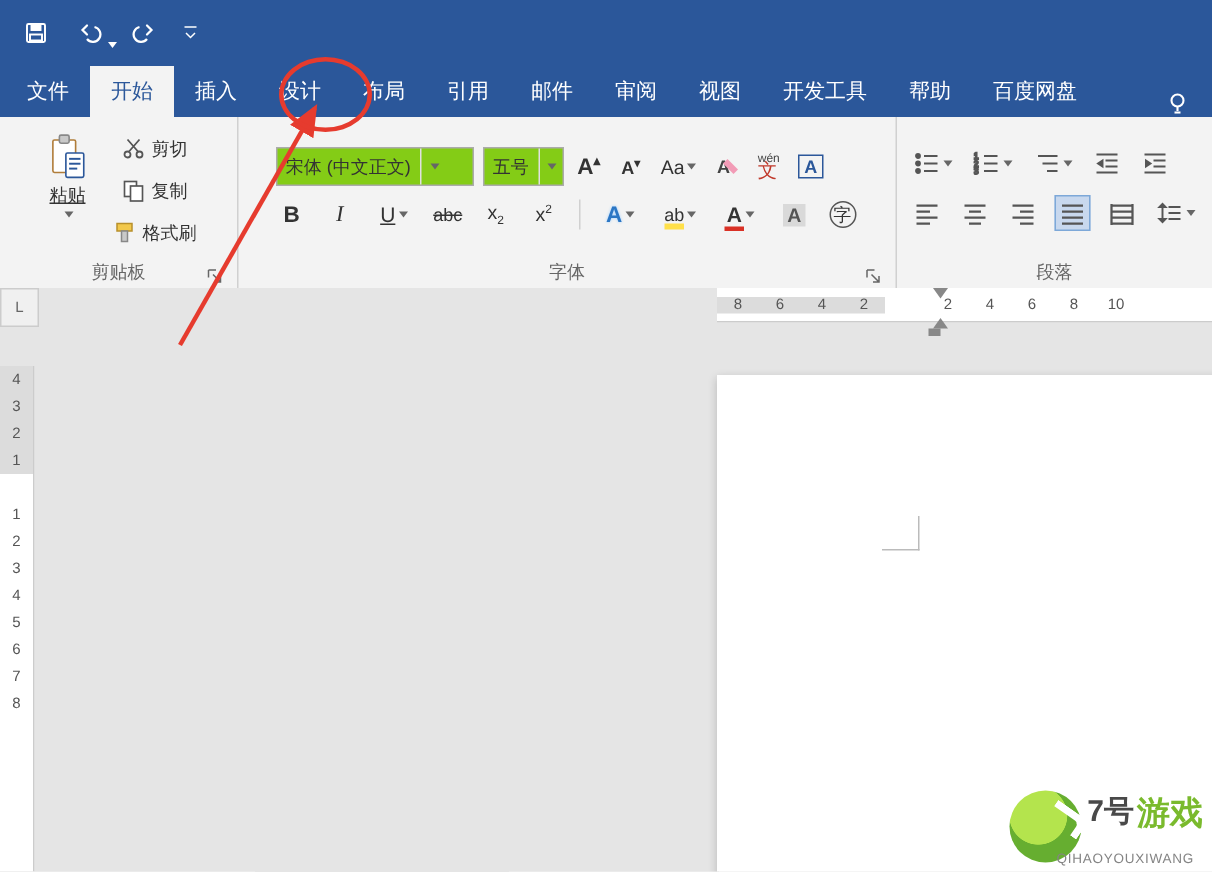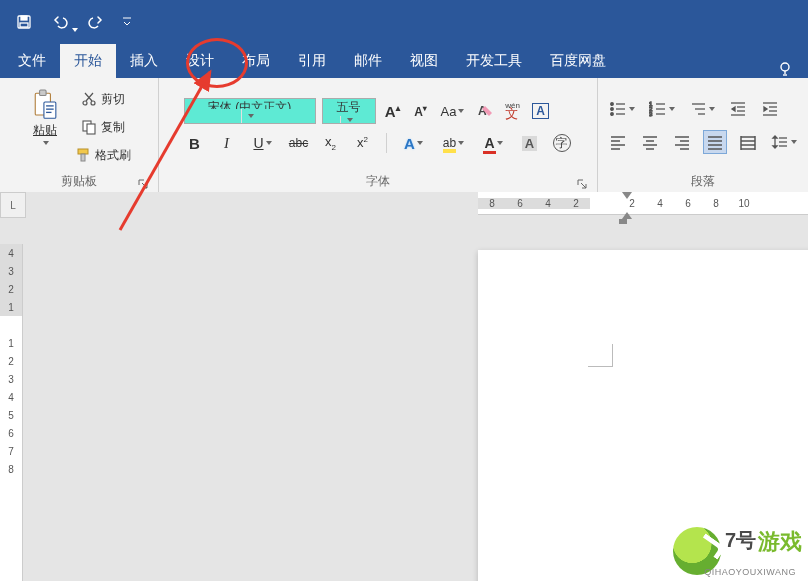--- a/index.html
+++ b/index.html
@@ -20,21 +20,21 @@
 .group-label{font-size:12px;color:#666;padding:2px 0 2px 0;height:18px;display:flex;align-items:center;justify-content:center;width:100%;position:relative;}
 .launcher{position:absolute;right:2px;bottom:2px;width:12px;height:12px;}
 .launcher svg{width:10px;height:10px;}
 .vstack{display:flex;flex-direction:column;gap:2px;}
 .bigbtn{display:flex;flex-direction:column;align-items:center;justify-content:center;width:44px;height:70px;gap:2px;text-decoration:underline;}
 .bigbtn .ico{width:26px;height:30px;display:flex;align-items:center;justify-content:center;}
 .bigbtn .lbl{font-size:12px;}
 .smbtn{display:flex;align-items:center;gap:4px;padding:2px 4px;height:22px;min-width:22px;justify-content:center;}
 .smbtn .ico{width:16px;height:16px;display:flex;align-items:center;justify-content:center;}
 .smbtn .lbl{font-size:12px;}
-.sel{display:flex;align-items:center;border:1px solid #ababab;background:#5eead4;height:24px;flex-direction:column;}
+.sel{display:flex;align-items:center;border:1px solid #ababab;background:#84cc16;height:24px;}
 .sel .txt{padding:0 6px;white-space:nowrap;}
 .sel .arr{width:16px;display:flex;align-items:center;justify-content:center;border-left:1px solid #e0e0e0;height:100%;}
 .font-row1{display:flex;align-items:center;gap:6px;margin-bottom:8px;}
 .font-row2{display:flex;align-items:center;gap:10px;}
 .ic{width:22px;height:22px;display:flex;align-items:center;justify-content:center;}
 .ic svg{width:18px;height:18px;}
 .ic.dd{width:30px;}
 .ic.dd::after{content:"";width:0;height:0;border-left:3px solid transparent;border-right:3px solid transparent;border-top:4px solid #666;margin-left:2px;}
 .sep{width:1px;height:20px;background:#d0d0d0;margin:0 2px;}
 .para-grid{display:flex;flex-direction:column;gap:10px;}
@@ -98,22 +98,24 @@
   </div>
 
   <div class="tabstrip">
     <div class="ftab">文件</div>
     <div class="tab-item active">开始</div>
     <div class="tab-item">插入</div>
     <div class="tab-item">设计</div>
     <div class="tab-item">布局</div>
     <div class="tab-item">引用</div>
     <div class="tab-item">邮件</div>
+    <div class="tab-item">审阅</div>
     <div class="tab-item">视图</div>
     <div class="tab-item">开发工具</div>
+    <div class="tab-item">帮助</div>
     <div class="tab-item">百度网盘</div>
     <div class="tell-me">
       <svg viewBox="0 0 18 18" fill="none" stroke="#fff" stroke-width="1.4">
           <circle cx="9" cy="7" r="4"></circle>
           <path d="M9 11v3"></path>
           <path d="M7 15h4"></path>
         </svg>
     </div>
   </div>
 

